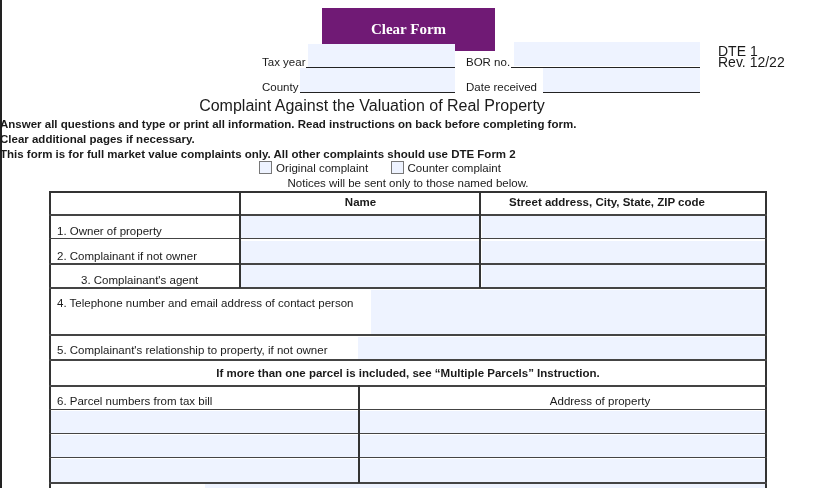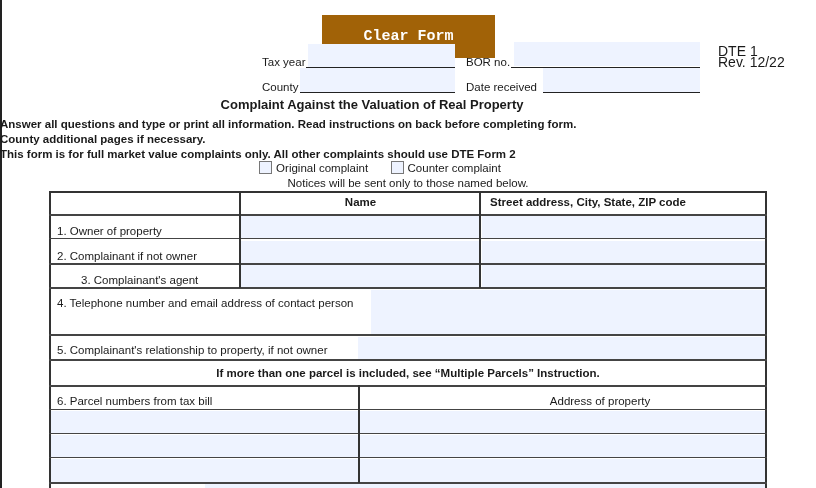--- a/index.html
+++ b/index.html
@@ -1,26 +1,26 @@
 <!DOCTYPE html>
 <html><head>
 <meta charset="utf-8">
 <style>
   html, body { margin:0; padding:0; }
   body { width:816px; height:488px; overflow:hidden; background:#fff; position:relative;
          font-family:"Liberation Sans", sans-serif; color:#1a1a1a; }
   .left-edge { position:absolute; left:0; top:0; width:2px; height:488px; background:#222; }
-  .clear-btn { position:absolute; left:322px; top:15px; width:173px; height:43px; background:#a16207;
+  .clear-btn { position:absolute; left:322px; top:8px; width:173px; height:43px; background:#701a75;
                color:#fff; font-weight:bold; font-size:15px; display:flex; align-items:center; justify-content:center;
-               border:none; cursor:pointer; font-family:Liberation Mono, monospace; }
+               border:none; cursor:pointer; font-family:Liberation Serif, serif; }
   .fld { position:absolute; background:#eef3ff; }
   .lbl { position:absolute; font-size:11.5px; white-space:nowrap; }
   .uline { position:absolute; height:1px; background:#222; }
   .formno { position:absolute; left:718px; top:46px; font-size:14px; line-height:11px; }
-  .title { position:absolute; left:0; width:744px; top:97px; text-align:center; font-size:13px; font-weight:bold; }
+  .title { position:absolute; left:0; width:744px; top:97px; text-align:center; font-size:16px; font-weight:normal; }
   .sub { position:absolute; left:0; width:816px; text-align:left; font-size:11.5px; font-weight:bold; }
   .opts { position:absolute; left:0; width:760px; top:161px; text-align:center; font-size:11.5px; }
   .cb { display:inline-block; width:11px; height:11px; border:1px solid #777; background:#eef3ff; vertical-align:-2px; margin-right:4px; }
   .notice { position:absolute; left:0; width:816px; top:177px; text-align:center; font-size:11.5px; }
   .tbl { position:absolute; left:49px; top:191px; width:718px; height:297px; border-left:2px solid #333; border-right:2px solid #333; border-top:2px solid #333; box-sizing:border-box; }
   .hl { position:absolute; left:49px; width:718px; height:2px; background:#444; }
   .vl { position:absolute; width:2px; background:#333; }
   .cell { position:absolute; background:#eef3ff; }
   .rowlbl { position:absolute; font-size:11.5px; white-space:nowrap; }
   .hdr { position:absolute; font-size:11.5px; font-weight:bold; text-align:center; }
@@ -48,38 +48,38 @@
 <span class="lbl" style="left:466px;top:81px;">Date received</span>
 <div class="uline" style="left:543px;top:92px;width:157px;"></div>
 
 <div class="formno">
   <div>DTE 1</div>
   <div>Rev. 12/22</div>
 </div>
 
 <div class="title">Complaint Against the Valuation of Real Property</div>
 <div class="sub" style="top:118px;">Answer all questions and type or print all information. Read instructions on back before completing form.</div>
-<div class="sub" style="top:133px;">County additional pages if necessary.</div>
+<div class="sub" style="top:133px;">Clear additional pages if necessary.</div>
 <div class="sub" style="top:148px;">This form is for full market value complaints only.  All other complaints should use DTE Form 2</div>
 
 <div class="opts">
   <span>
     <span class="cb"></span><span>Original complaint</span>
   </span>
   <span style="display:inline-block;width:16px;"></span>
   <span>
     <span class="cb"></span><span>Counter complaint</span>
   </span>
 </div>
 <div class="notice">Notices will be sent only to those named below.</div>
 
 <div class="tbl"></div>
 
 <div class="hdr" style="left:241px;top:196px;width:239px;">Name</div>
-<div class="hdr" style="left:460px;top:196px;width:256px;">Street address, City, State, ZIP code</div>
+<div class="hdr" style="left:479px;top:196px;width:256px;">Street address, City, State, ZIP code</div>
 
 <div class="cell" style="left:241px;top:216px;width:239px;height:23px;"></div>
 <div class="cell" style="left:482px;top:216px;width:283px;height:23px;"></div>
 <div class="cell" style="left:241px;top:241px;width:239px;height:23px;"></div>
 <div class="cell" style="left:482px;top:241px;width:283px;height:23px;"></div>
 <div class="cell" style="left:241px;top:265px;width:239px;height:23px;"></div>
 <div class="cell" style="left:482px;top:265px;width:283px;height:23px;"></div>
 
 <span class="rowlbl" style="left:57px;top:225px;">1. Owner of property</span>
 <span class="rowlbl" style="left:57px;top:250px;">2. Complainant if not owner</span>

